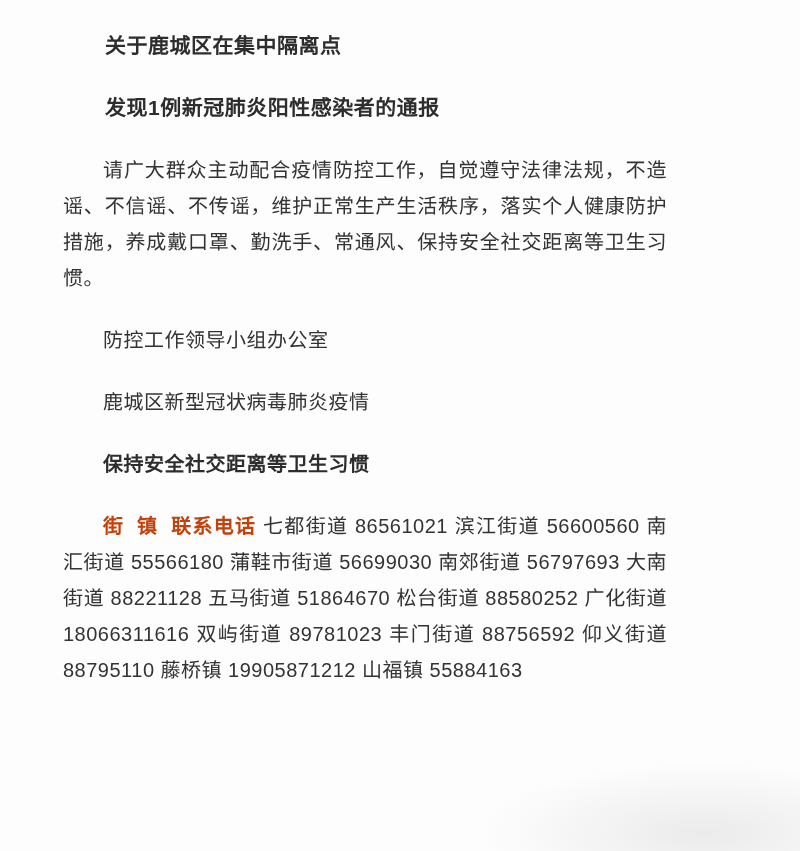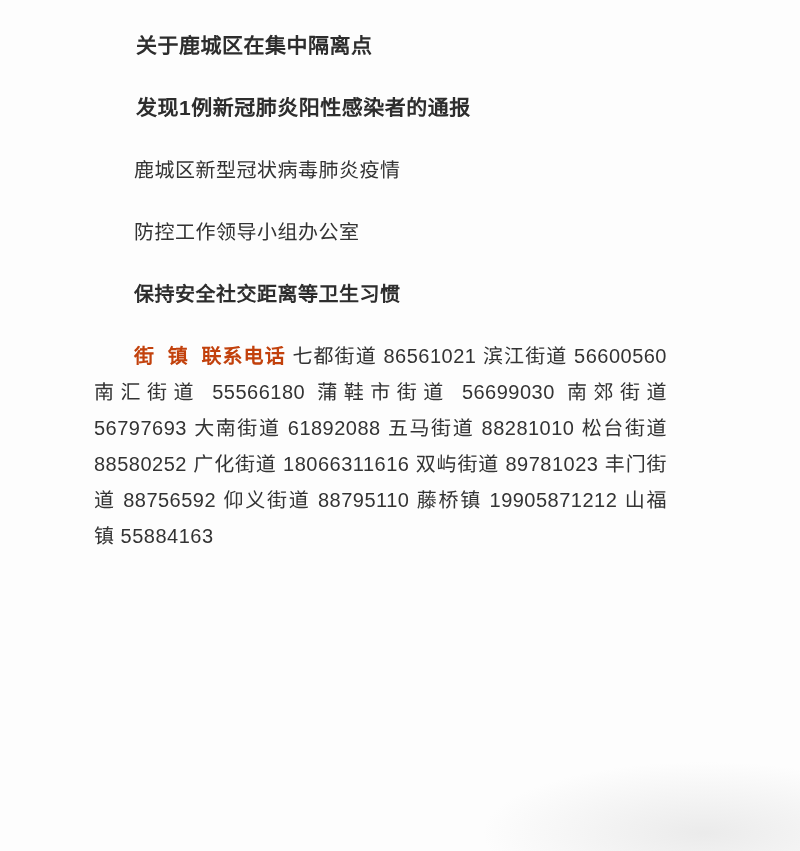--- a/index.html
+++ b/index.html
@@ -13,21 +13,21 @@
     position: relative;
     background: #fdfdfd;
     font-family: "Liberation Sans", "DejaVu Sans", sans-serif;
     color: #333333;
   }
   .page {
     position: relative;
     box-sizing: border-box;
     width: 730px;
     height: 851px;
-    padding: 28px 63px 0 94px;
+    padding: 28px 63px 0 63px;
     z-index: 1;
   }
   .page > * {
     margin: 0 0 26px 0;
     font-size: 20px;
     line-height: 36px;
     text-indent: 2em;
     text-align: justify;
     letter-spacing: 0.5px;
   }
@@ -71,26 +71,27 @@
 
 <div class="bg-shade"></div>
 
 <div class="page">
 
   <h1 class="doc-title">关于鹿城区在集中隔离点</h1>
 
   <h1 class="doc-title">发现1例新冠肺炎阳性感染者的通报</h1>
 
 
+  <p class="body-para">请广大群众主动配合疫情防控工作，自觉遵守法律法规，不造谣、不信谣、不传谣，维护正常生产生活秩序，落实个人健康防护措施，养成戴口罩、勤洗手、常通风、保持安全社交距离等卫生习惯。</p>
+
+  <p class="body-para sig-line">防控工作领导小组办公室</p>
 
   <p class="body-para sig-line">鹿城区新型冠状病毒肺炎疫情</p>
-
-  <p class="body-para sig-line">防控工作领导小组办公室</p>
 
 
   <h2 class="section-heading">保持安全社交距离等卫生习惯</h2>
 
   <p class="body-para">
     <strong class="contacts-label">街 镇 联系电话</strong>
-    <span>七都街道 86561021 滨江街道 56600560 南汇街道 55566180 蒲鞋市街道 56699030 南郊街道 56797693 大南街道 61892088 五马街道 88281010 松台街道 88580252 广化街道 18066311616 双屿街道 89781023 丰门街道 88756592 仰义街道 88795110 藤桥镇 19905871212 山福镇 55884163</span>
+    <span>七都街道 86561021 滨江街道 56600560 南汇街道 55566180 蒲鞋市街道 56699030 南郊街道 56797693 大南街道 88221128 五马街道 51864670 松台街道 88580252 广化街道 18066311616 双屿街道 89781023 丰门街道 88756592 仰义街道 88795110 藤桥镇 19905871212 山福镇 55884163</span>
   </p>
 
 </div>
 
 </body></html>

